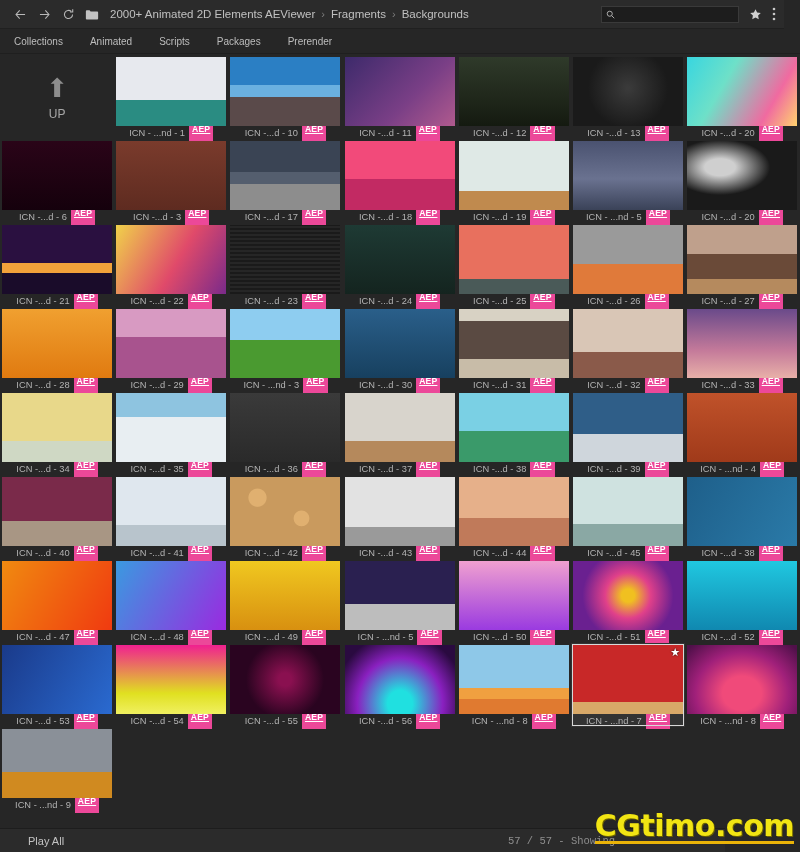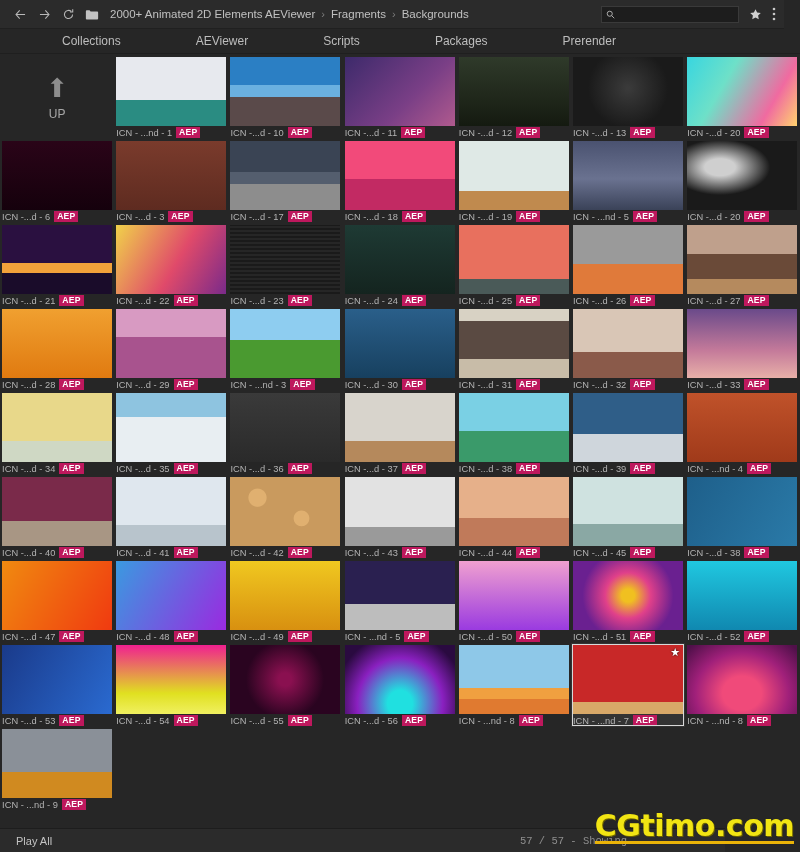--- a/index.html
+++ b/index.html
@@ -53,21 +53,21 @@
   .icon-star, .icon-dots { color: #c9c9c9; display: flex; align-items: center; }
 
   
   .menurow {
     height: 25px; width: 800px;
     background: #262626;
     display: flex; align-items: center;
     padding-left: 14px; gap: 27px;
     border-bottom: 1px solid #1f1f1f;
   }
-  .menurow span { font-size: 12px; color: #bdbdbd; margin-left: 48px; }
+  .menurow span { font-size: 10px; color: #bdbdbd; }
 
   
   .grid {
     position: absolute;
     top: 55px; left: 0;
     width: 800px; height: 773px;
     display: grid;
     grid-template-columns: repeat(7, 114.2px);
     grid-auto-rows: 84px;
     background: #262626;
@@ -80,30 +80,31 @@
   .cell.sel { outline: 1px solid #d8d8d8; outline-offset: -2px; background:#333; }
 
   .thumb {
     width: 110px; height: 69px;
     margin: 1px auto 0;
     position: relative; overflow: hidden;
     background: #111;
   }
   .lbl {
     height: 13px; width: 110px; margin: 0 auto;
-    display: flex; align-items: center; 
+    display: flex; align-items: center; justify-content: center;
     gap: 4px;
     font-size: 9.3px; color: #b3b3b3;
     white-space: nowrap;
   }
   .aep {
-    background: #be185d; color: #fff;
+    background: #ec4899; color: #fff;
     font-size: 8.6px; font-weight: bold;
-    padding: 1px 3px 1px 3px; line-height: 1.1;
+    padding: 1px 3px 7px 3px; line-height: 1.1;
     letter-spacing: .2px;
+    text-decoration: underline;
   }
   .fav {
     position: absolute; top: 2px; right: 3px;
     color: #fff; font-size: 11px; line-height: 1;
     text-shadow: 0 0 2px #000;
   }
 
   
   .upcell {
     display: flex; flex-direction: column;
@@ -113,21 +114,21 @@
   .upcell .arrow { font-size: 26px; line-height: 1; color: #8d8d8d; }
   .upcell .uptxt { font-size: 12px; margin-top: 6px; color: #a8a8a8; }
 
   
   .bottombar {
     position: absolute; left: 0; bottom: 0;
     width: 725px; height: 24px;
     background: #2b2b2b;
     border-top: 1px solid #1d1d1d;
     display: flex; align-items: center;
-    padding: 0 16px;
+    padding: 0 28px;
   }
   .bottombar .playall { font-size: 11px; color: #c3c3c3; }
   .bottombar .status { margin-left: auto; font-size: 10.5px; color: #8e8e8e; margin-right: 82px; font-family: Liberation Mono, monospace; }
 
   .watermark {
     position: absolute; right: 6px; bottom: 8px;
     font-size: 30px; font-weight: bold;
     color: #f2e513;
     font-family: "DejaVu Sans", sans-serif;
     letter-spacing: -0.5px;
@@ -200,21 +201,21 @@
           <circle cx="2" cy="2" r="1.3" fill="#c9c9c9"></circle>
           <circle cx="2" cy="7" r="1.3" fill="#c9c9c9"></circle>
           <circle cx="2" cy="12" r="1.3" fill="#c9c9c9"></circle>
         </svg>
     </span>
   </div>
 </div>
 
 <div class="menurow">
   <span>Collections</span>
-  <span>AEViewer</span>
+  <span>Animated</span>
   <span>Scripts</span>
   <span>Packages</span>
   <span>Prerender</span>
 </div>
 
 <div class="grid" id="grid">
   <div class="cell">
     <div class="upcell">
       <div class="arrow">⬆</div>
       <div class="uptxt">UP</div>

